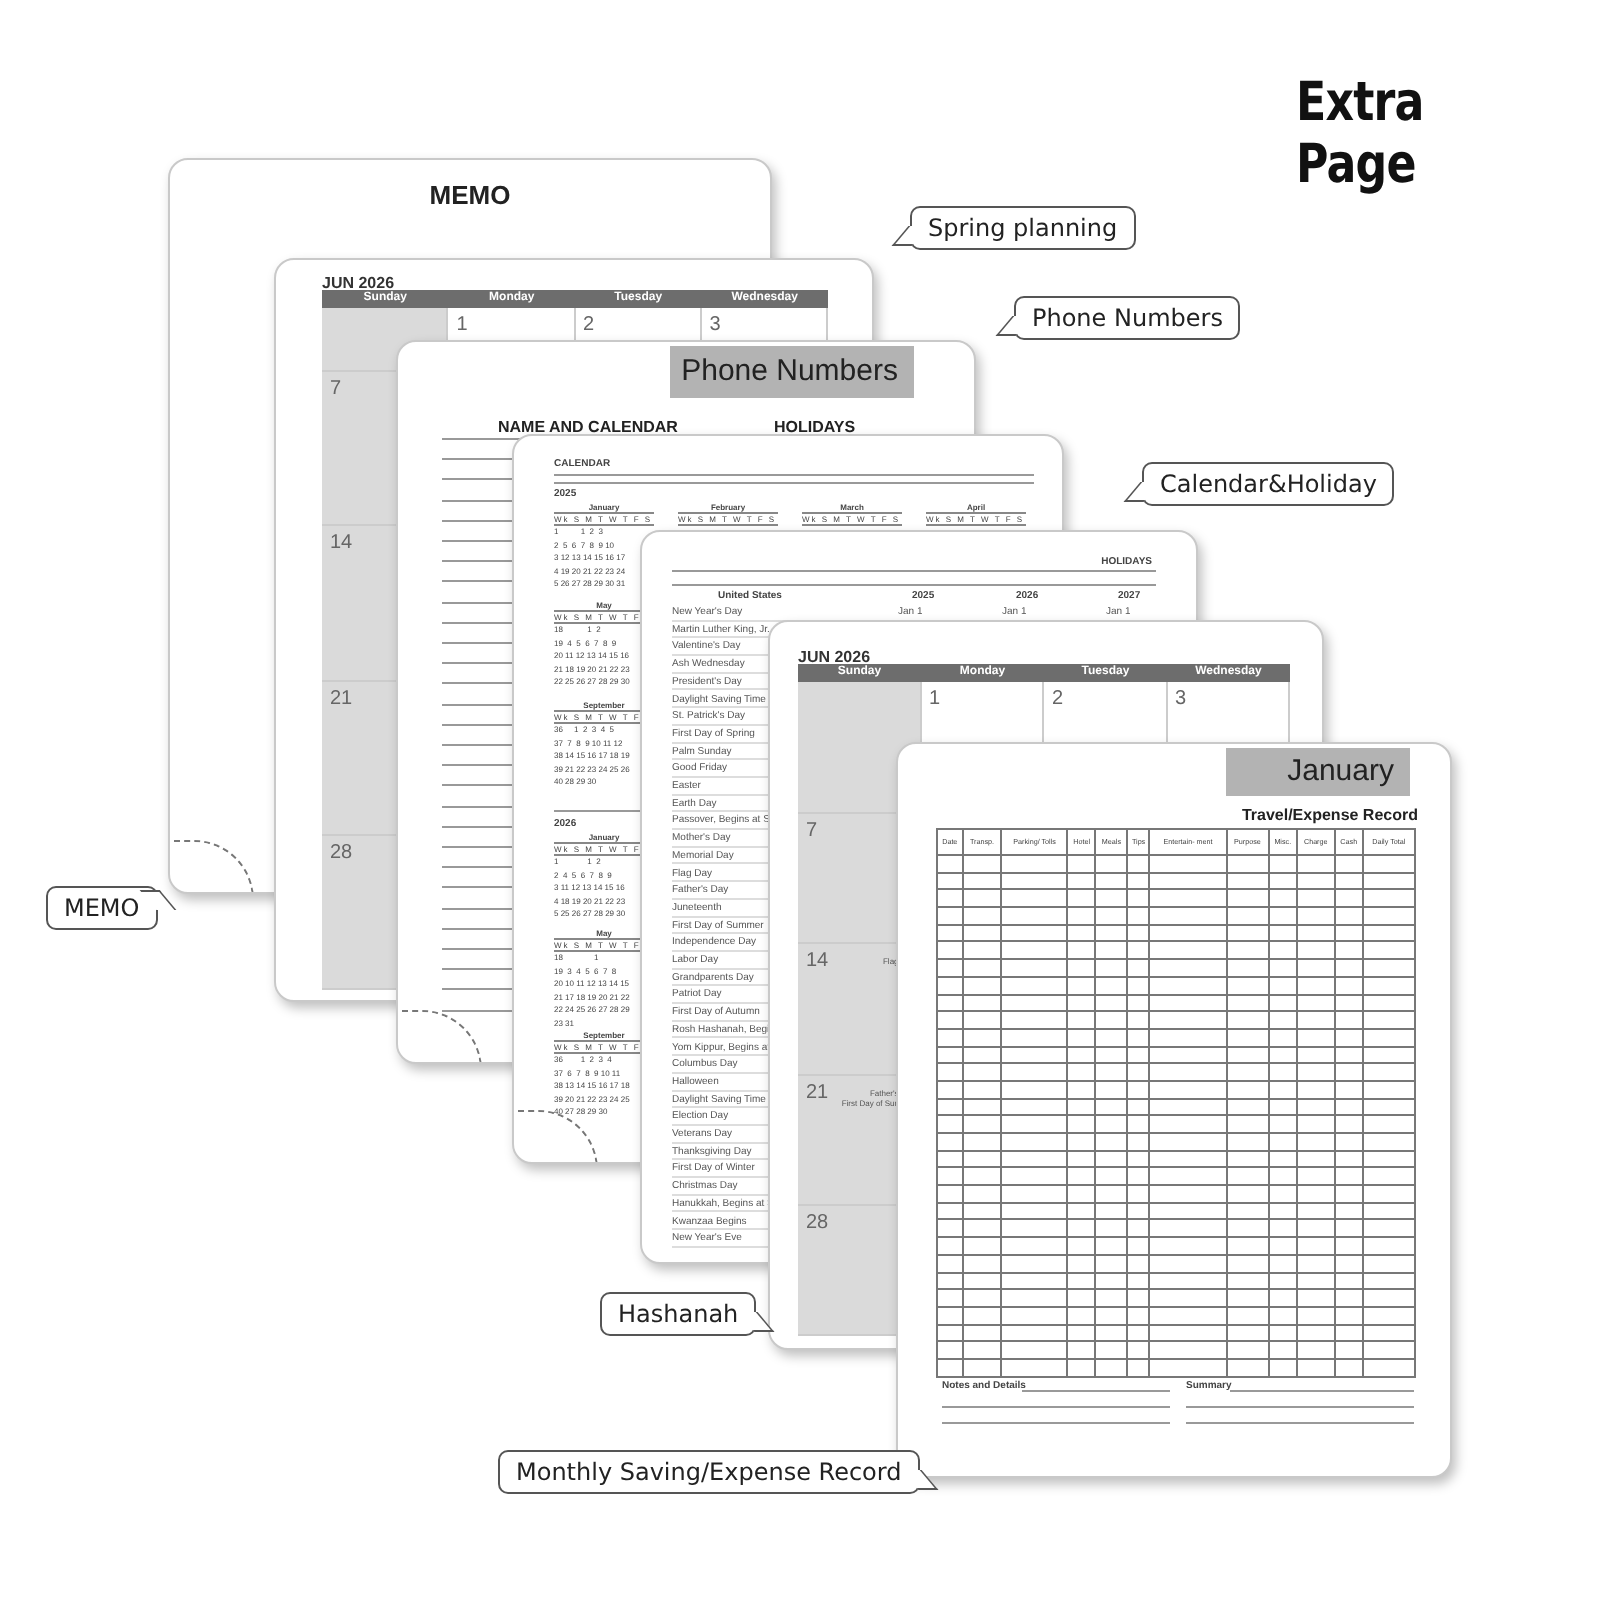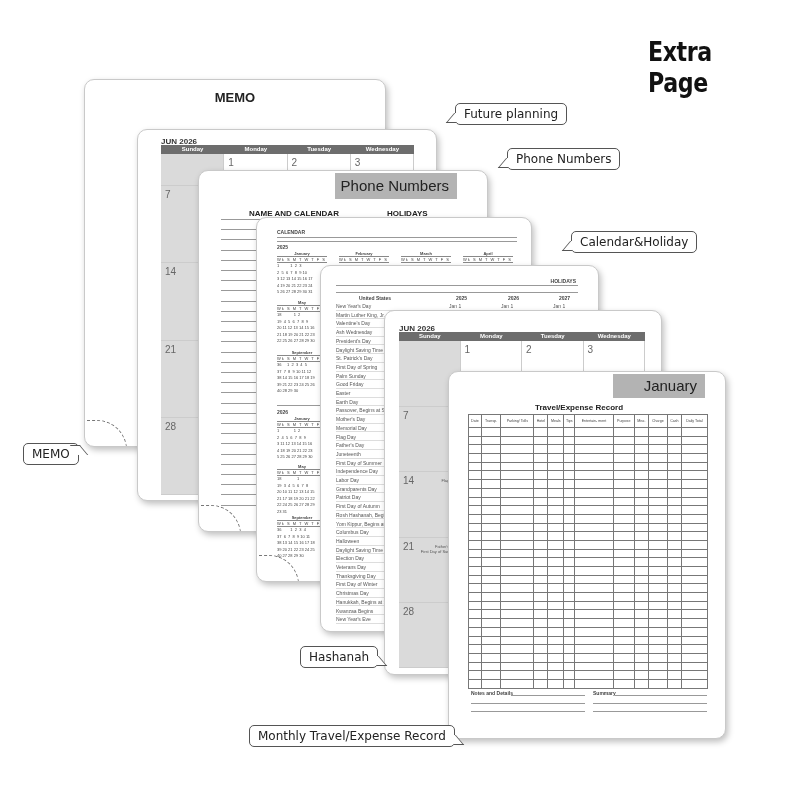--- a/index.html
+++ b/index.html
@@ -24,21 +24,21 @@
   .ruled { position: absolute; border-bottom: 1px solid #999; height: 0; }
   
   .small-lbl { position: absolute; font-size: 5px; font-weight: bold; color: #444; }
   .mini { position: absolute; width: 50px; font-size: 4px; color: #444; }
   .mini .mname { text-align: center; font-weight: bold; border-bottom: 1px solid #888; }
   .mini .wk { border-bottom: 1px solid #888; letter-spacing: 1px; }
   .mini .row { line-height: 6.5px; white-space: pre; }
   
   .hol-row { position: absolute; font-size: 5px; color: #555; border-bottom: 1px solid #ddd; height: 8.7px; line-height: 8.7px; white-space: nowrap; overflow: hidden; }
   
-  .tr-title { position: absolute; font-size: 8px; font-weight: bold; color: #222; left: 0; right: 16px; text-align: center; }
+  .tr-title { position: absolute; font-size: 8px; font-weight: bold; color: #222; left: 0; right: 16px; text-align: right; }
   table.exp { position: absolute; border-collapse: collapse; }
   table.exp td, table.exp th { border: 1px solid #777; font-size: 3.6px; font-weight: normal; color: #444; text-align: center; }
   table.exp th { height: 13px; }
   table.exp td { height: 8.7px; }
 </style>
 </head>
 <body>
 
 <div class="headline">Extra Page</div>
 
@@ -699,34 +699,34 @@
   <div class="ruled" style="left:22px;top:331px;width:114px;"></div>
   <div class="ruled" style="left:22px;top:339px;width:114px;"></div>
   <div class="small-lbl" style="left:144px;top:318px;">Summary</div>
   <div class="ruled" style="left:166px;top:323px;width:92px;"></div>
   <div class="ruled" style="left:144px;top:331px;width:114px;"></div>
   <div class="ruled" style="left:144px;top:339px;width:114px;"></div>
 </div>
 
 <div class="bubble" style="left:455px;top:103px;">
   <span class="tail" style="left:-6px;bottom:1px;transform:skewX(-40deg);border-top:none;border-right:none;"></span>
-  <span>Future planning</span>
+  <span>Spring planning</span>
 </div>
 <div class="bubble" style="left:507px;top:148px;">
   <span class="tail" style="left:-6px;bottom:1px;transform:skewX(-40deg);"></span>
   <span>Phone Numbers</span>
 </div>
 <div class="bubble" style="left:571px;top:231px;">
   <span class="tail" style="left:-6px;bottom:1px;transform:skewX(-40deg);"></span>
   <span>Calendar&amp;Holiday</span>
 </div>
 <div class="bubble" style="left:23px;top:443px;">
   <span class="tail" style="right:-6px;top:1px;transform:skewX(40deg) rotate(180deg);"></span>
   <span>MEMO</span>
 </div>
 <div class="bubble" style="left:300px;top:646px;">
   <span class="tail" style="right:-6px;bottom:1px;transform:skewX(40deg) scaleX(-1);"></span>
   <span>Hashanah</span>
 </div>
 <div class="bubble" style="left:249px;top:725px;">
   <span class="tail" style="right:-6px;bottom:1px;transform:skewX(40deg) scaleX(-1);"></span>
-  <span>Monthly Travel/Expense Record</span>
+  <span>Monthly Saving/Expense Record</span>
 </div>
 
 </body></html>

